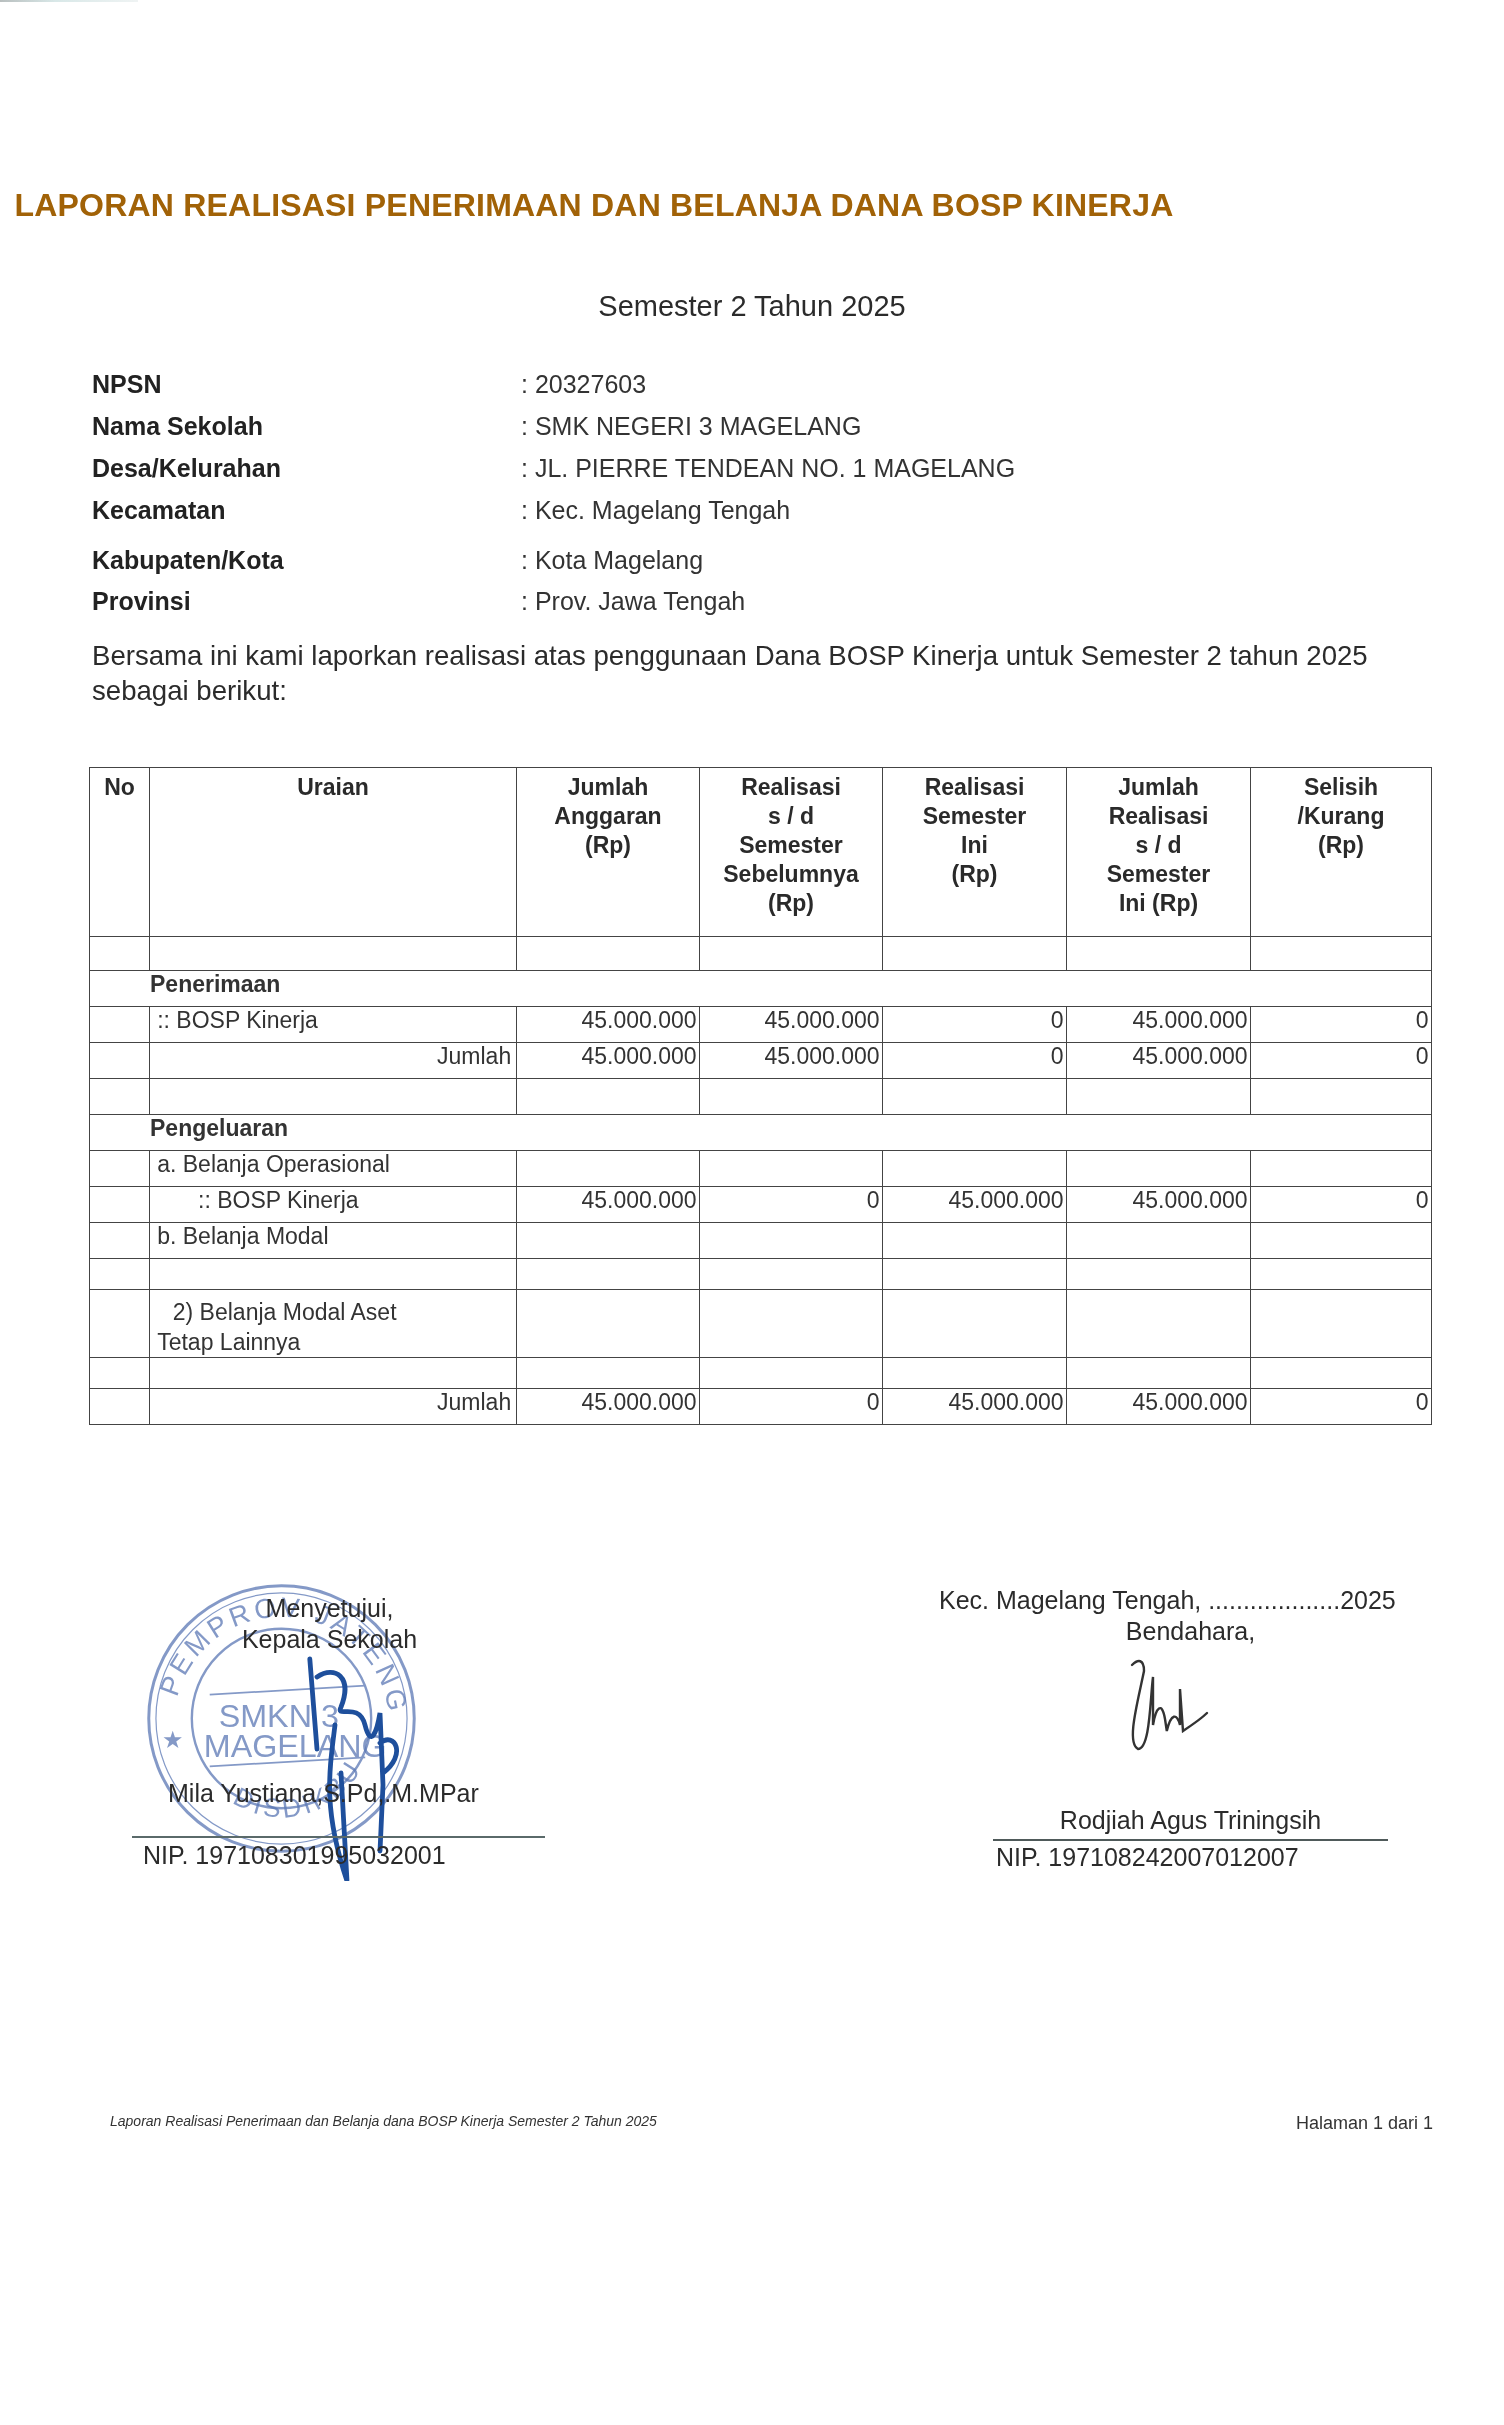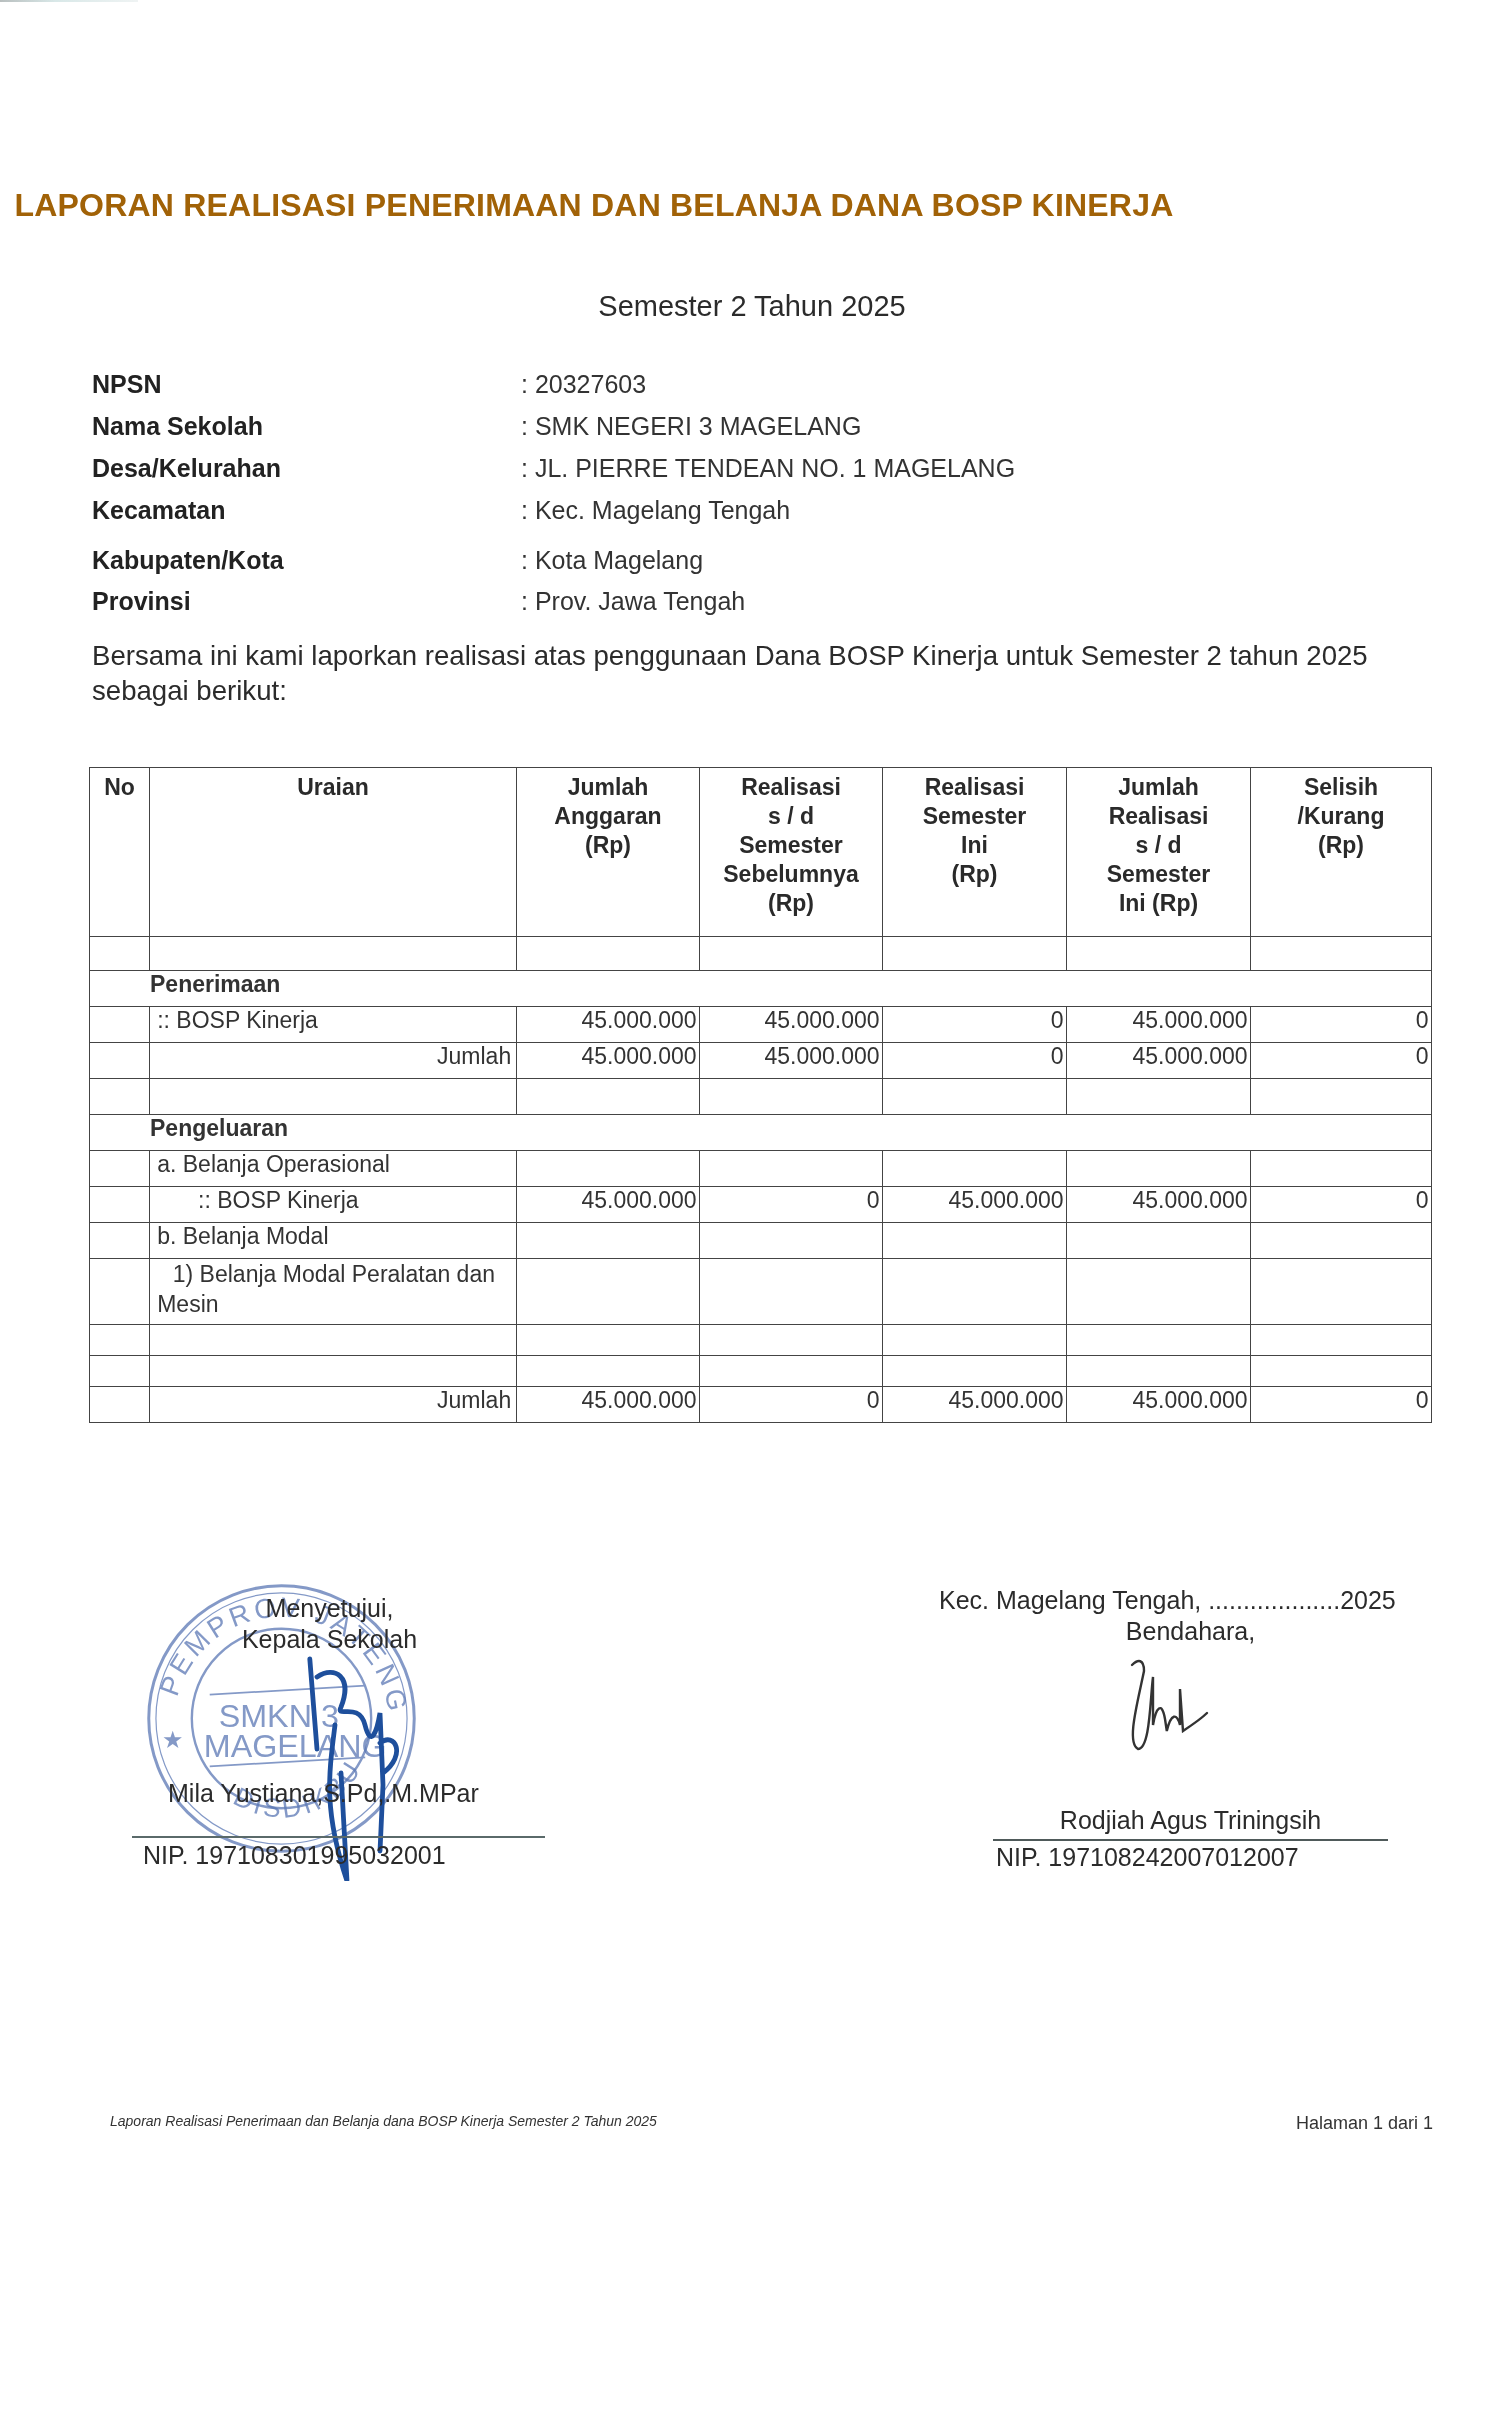--- a/index.html
+++ b/index.html
@@ -181,33 +181,33 @@
     </tr>
     <tr style="height:36px;">
       <td></td>
       <td class="indent1">b. Belanja Modal</td>
       <td></td>
         <td></td>
         <td></td>
         <td></td>
         <td></td>
     </tr>
+    <tr style="height:31px;">
+      <td></td>
+        <td></td>
+        <td></td>
+        <td></td>
+        <td></td>
+        <td></td>
+        <td></td>
+    </tr>
     <tr style="height:66px;">
       <td></td>
-      <td class="indent1 wrap" style="text-indent:15.6px;">1) Belanja Modal Peralatan dan Mesin</td>
-      <td></td>
-        <td></td>
-        <td></td>
-        <td></td>
-        <td></td>
-    </tr>
-    <tr style="height:31px;">
-      <td></td>
-        <td></td>
-        <td></td>
+      <td class="indent1 wrap" style="text-indent:15.6px; padding-top:7.2px; padding-right:90px;">2) Belanja Modal Aset Tetap Lainnya</td>
+      <td></td>
         <td></td>
         <td></td>
         <td></td>
         <td></td>
     </tr>
     <tr style="height:31px;">
       <td></td>
         <td></td>
         <td></td>
         <td></td>

